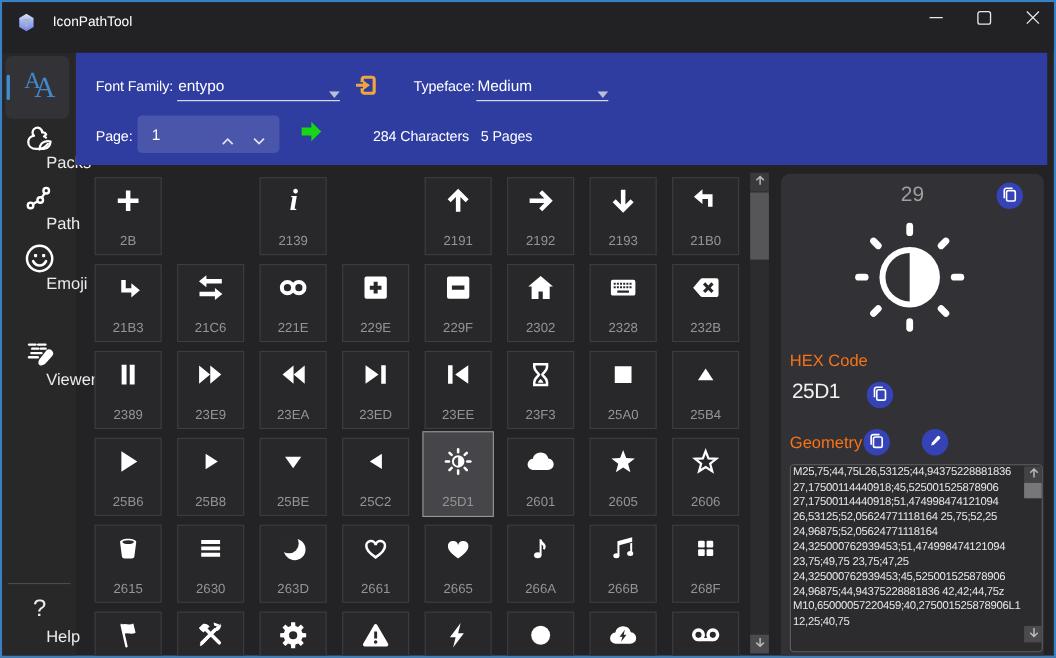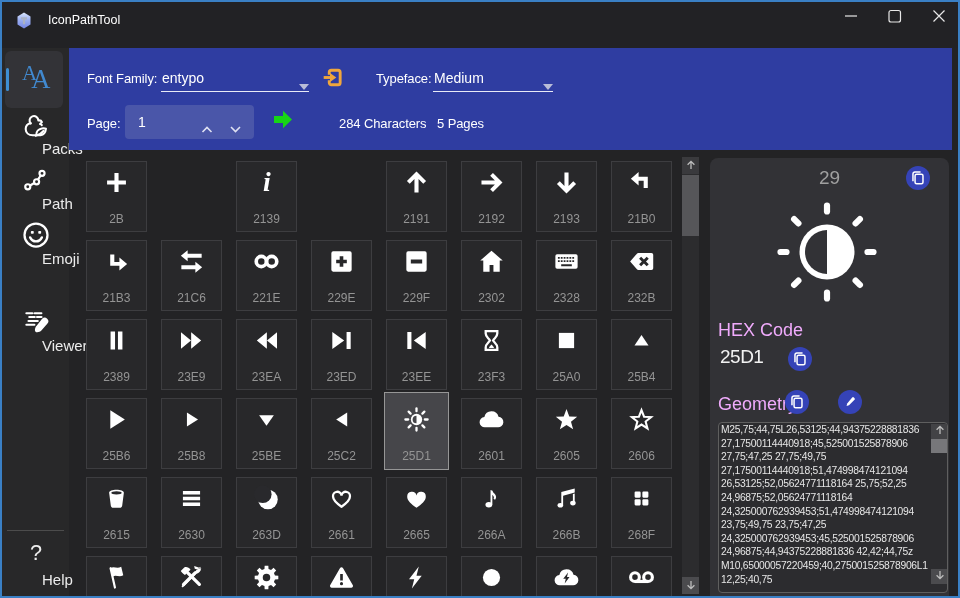--- a/index.html
+++ b/index.html
@@ -18,21 +18,21 @@
 #spin { position:absolute; left:56px; top:57px; width:129px; height:34px; background:#4a56a9; border-radius:4px; }
 .cell { position:absolute; width:61px; height:71px; background:#28282a; border:1px solid #3d3d40; }
 .cell.sel { width:65px; height:78px; background:#46464a; border:1px solid #969696; }
 .cic { position:absolute; left:0; top:6px; width:100%; text-align:center; line-height:0; }
 .cic svg { display:inline-block; }
 .clab { position:absolute; left:0; top:49.5px; width:100%; text-align:center; font-size:12px; color:#949494; }
 #vscroll { position:absolute; left:680px; top:155px; width:17px; height:437px; background:#2c2c2e; }
 #panel { position:absolute; left:708px; top:156px; width:239px; height:494px; background:#323236; border-radius:8px; }
 .cbtn { position:absolute; width:24px; height:24px; border-radius:50%; background:#3543b7; text-align:center; line-height:22px; }
 .cbtn svg { vertical-align:middle; }
-.plab { position:absolute; font-size:18px; color:#f0abfc; }
+.plab { position:absolute; font-size:15px; color:#f97316; }
 #geo { position:absolute; left:8px; top:264px; width:230px; height:171px; white-space:nowrap; overflow:hidden; background:#2c2c2f; border:1px solid #5f5f5f; border-radius:4px; color:#e6e6e6; font-size:10.3px; letter-spacing:-0.28px; line-height:13.6px; padding:0 0 0 2px; }
 .sbv { position:absolute; background:#4b4b4e; text-align:center; }
 </style></head>
 <body>
 <div id="win">
 <div id="title">
   <div style="position:absolute;left:14px;top:10px"><svg width="16" height="17" viewBox="0 0 16 17">
 <defs>
             <linearGradient id="hg" x1="0" y1="0" x2="0" y2="1">
 <stop offset="0" stop-color="#dbe6fa"></stop>
@@ -489,21 +489,20 @@
   <div class="cbtn" style="left:75px;top:232px"><svg width="16.5" height="16.5" viewBox="0 0 15 15">
           <rect x="4.6" y="3.9" width="7.2" height="8.6" rx="1.4" fill="none" stroke="#fff" stroke-width="1.35"></rect>
           <path d="M2.7 10.2V3.6a1.7 1.7 0 011.7-1.7h5.2" fill="none" stroke="#fff" stroke-width="1.35"></path>
         </svg></div>
   <div class="cbtn" style="left:128px;top:232px"><svg width="13" height="13" viewBox="0 0 24 24">
           <path fill="#fff" d="M15.1 4.6a2.2 2.2 0 013.1 0l1.2 1.2a2.2 2.2 0 010 3.1L9.2 19.1l-4.5 1.3 1.2-4.6z"></path>
         </svg></div>
   <div id="geo">
         <div>M25,75;44,75L26,53125;44,94375228881836</div>
         <div>27,17500114440918;45,525001525878906</div>
-        <div>27,75;47,25 27,75;49,75</div>
         <div>27,17500114440918;51,474998474121094</div>
         <div>26,53125;52,05624771118164 25,75;52,25</div>
         <div>24,96875;52,05624771118164</div>
         <div>24,325000762939453;51,474998474121094</div>
         <div>23,75;49,75 23,75;47,25</div>
         <div>24,325000762939453;45,525001525878906</div>
         <div>24,96875;44,94375228881836 42,42;44,75z</div>
         <div>M10,65000057220459;40,275001525878906L1</div>
         <div>12,25;40,75</div>
     <div class="sbv" style="left:212px;top:1px;width:17px;height:15px;background:#434346"><svg width="12" height="12" viewBox="0 0 12 12">

